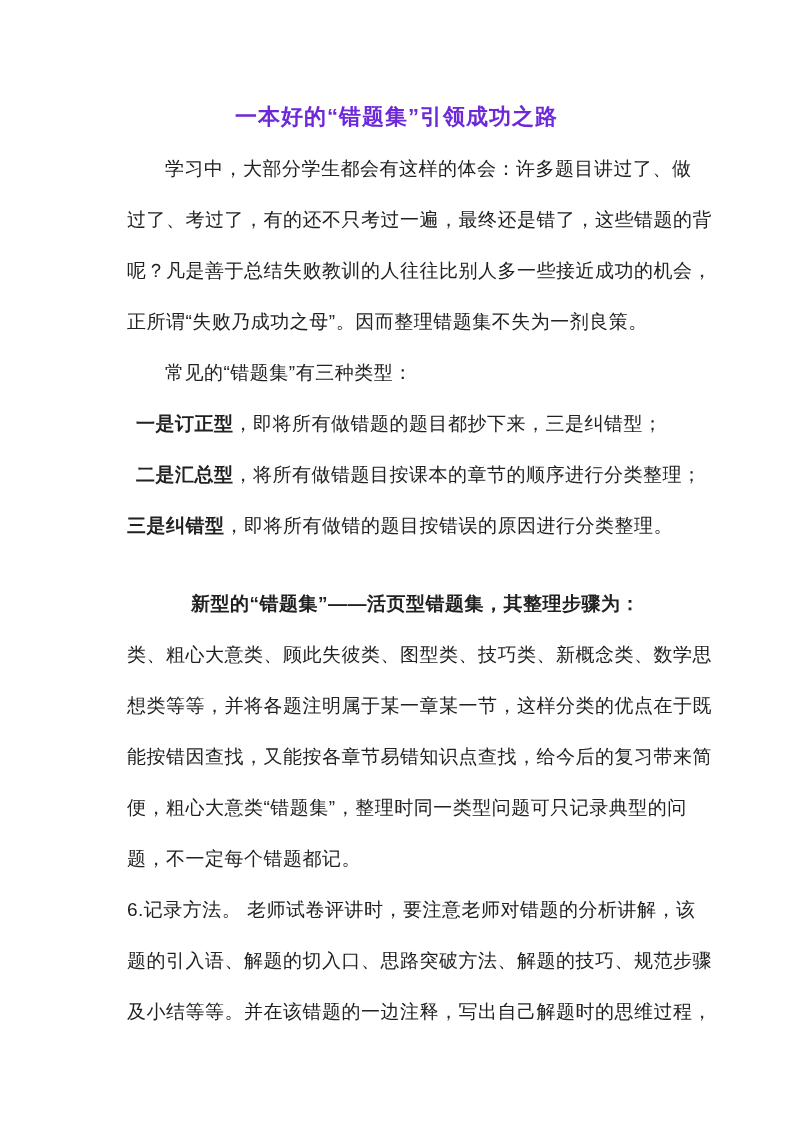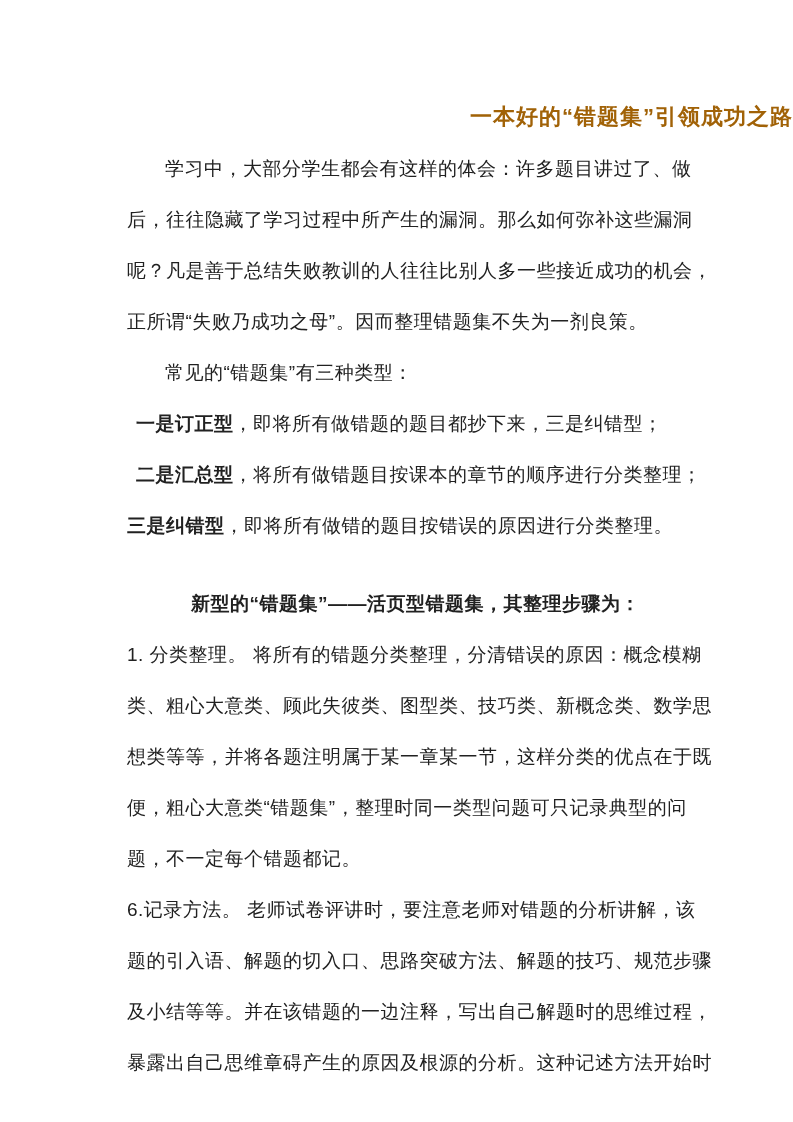--- a/index.html
+++ b/index.html
@@ -43,39 +43,38 @@
     font-weight: bold;
     text-align: center;
   }
   .step-start { margin-top: 8px; }
 </style>
 </head>
 <body>
 
 <div class="page">
 
-  <h1 class="doc-title" style="color: #a16207; text-align: right;">一本好的“错题集”引领成功之路</h1>
+  <h1 class="doc-title" style="color: #6d28d9;">一本好的“错题集”引领成功之路</h1>
 
   <p class="line indent">学习中，大部分学生都会有这样的体会：许多题目讲过了、做</p>
-  <p class="line">后，往往隐藏了学习过程中所产生的漏洞。那么如何弥补这些漏洞</p>
+  <p class="line">过了、考过了，有的还不只考过一遍，最终还是错了，这些错题的背</p>
   <p class="line">呢？凡是善于总结失败教训的人往往比别人多一些接近成功的机会，</p>
   <p class="line">正所谓“失败乃成功之母”。因而整理错题集不失为一剂良策。</p>
 
   <p class="line indent">常见的“错题集”有三种类型：</p>
 
   <p class="line pad"><span class="bold-lead">一是订正型</span><span>，即将所有做错题的题目都抄下来，三是纠错型；</span></p>
   <p class="line pad"><span class="bold-lead">二是汇总型</span><span>，将所有做错题目按课本的章节的顺序进行分类整理；</span></p>
   <p class="line"><span class="bold-lead">三是纠错型</span><span>，即将所有做错的题目按错误的原因进行分类整理。</span></p>
 
   <p class="line heading">新型的“错题集”——活页型错题集，其整理步骤为：</p>
 
-  <p class="line step-start">1. 分类整理。 将所有的错题分类整理，分清错误的原因：概念模糊</p>
   <p class="line">类、粗心大意类、顾此失彼类、图型类、技巧类、新概念类、数学思</p>
   <p class="line">想类等等，并将各题注明属于某一章某一节，这样分类的优点在于既</p>
+  <p class="line">能按错因查找，又能按各章节易错知识点查找，给今后的复习带来简</p>
   <p class="line">便，粗心大意类“错题集”，整理时同一类型问题可只记录典型的问</p>
   <p class="line">题，不一定每个错题都记。</p>
 
   <p class="line">6.记录方法。 老师试卷评讲时，要注意老师对错题的分析讲解，该</p>
   <p class="line">题的引入语、解题的切入口、思路突破方法、解题的技巧、规范步骤</p>
   <p class="line">及小结等等。并在该错题的一边注释，写出自己解题时的思维过程，</p>
-  <p class="line">暴露出自己思维章碍产生的原因及根源的分析。这种记述方法开始时</p>
 
 </div>
 
 </body></html>

